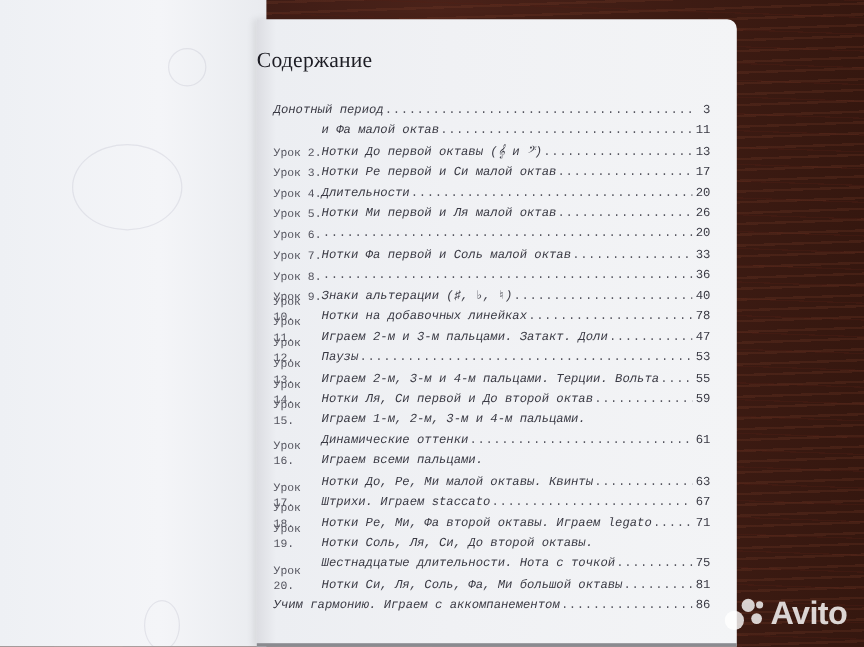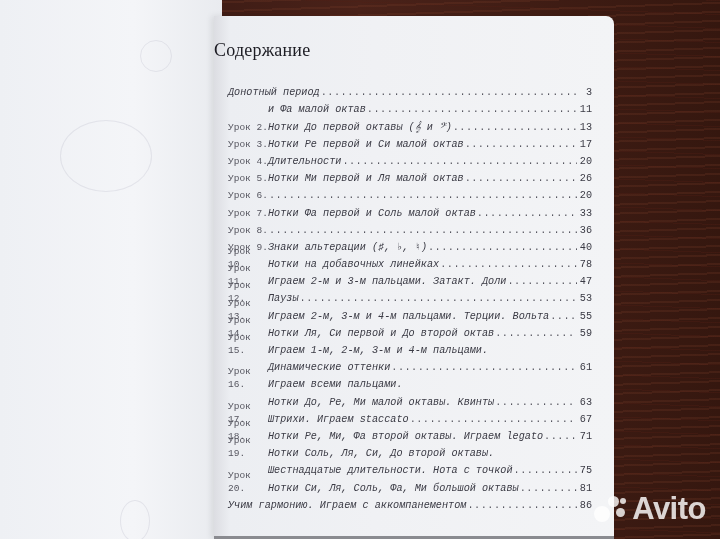--- a/index.html
+++ b/index.html
@@ -46,21 +46,21 @@
     .row .dots {
       flex: 1 1 auto; overflow: hidden; white-space: nowrap; margin: 0 1px;
       color: #55555f; letter-spacing: 0.5px;
     }
     .row .dots::after { content: "........................................................................................................"; }
     .row .page { flex: 0 0 auto; text-align: right; min-width: 14px; }
     .row.cont .prefix { visibility: hidden; }
     .watermark {
       position: absolute; right: 14px; bottom: 12px; display: flex; align-items: center; gap: 4px;
       color: rgba(255,255,255,0.82); font-family: "Liberation Sans", sans-serif; font-weight: bold;
-      font-size: 31px; letter-spacing: -0.5px; text-align: right;
+      font-size: 27px; letter-spacing: -0.5px; text-align: right;
     }
     .wm-dots { position: relative; width: 34px; height: 30px; }
     .wm-dots span { position: absolute; border-radius: 50%; background: rgba(255,255,255,0.8); }
   </style>
 </head>
 <body>
 
 <div class="wood"></div>
 
 <div class="left-page">

